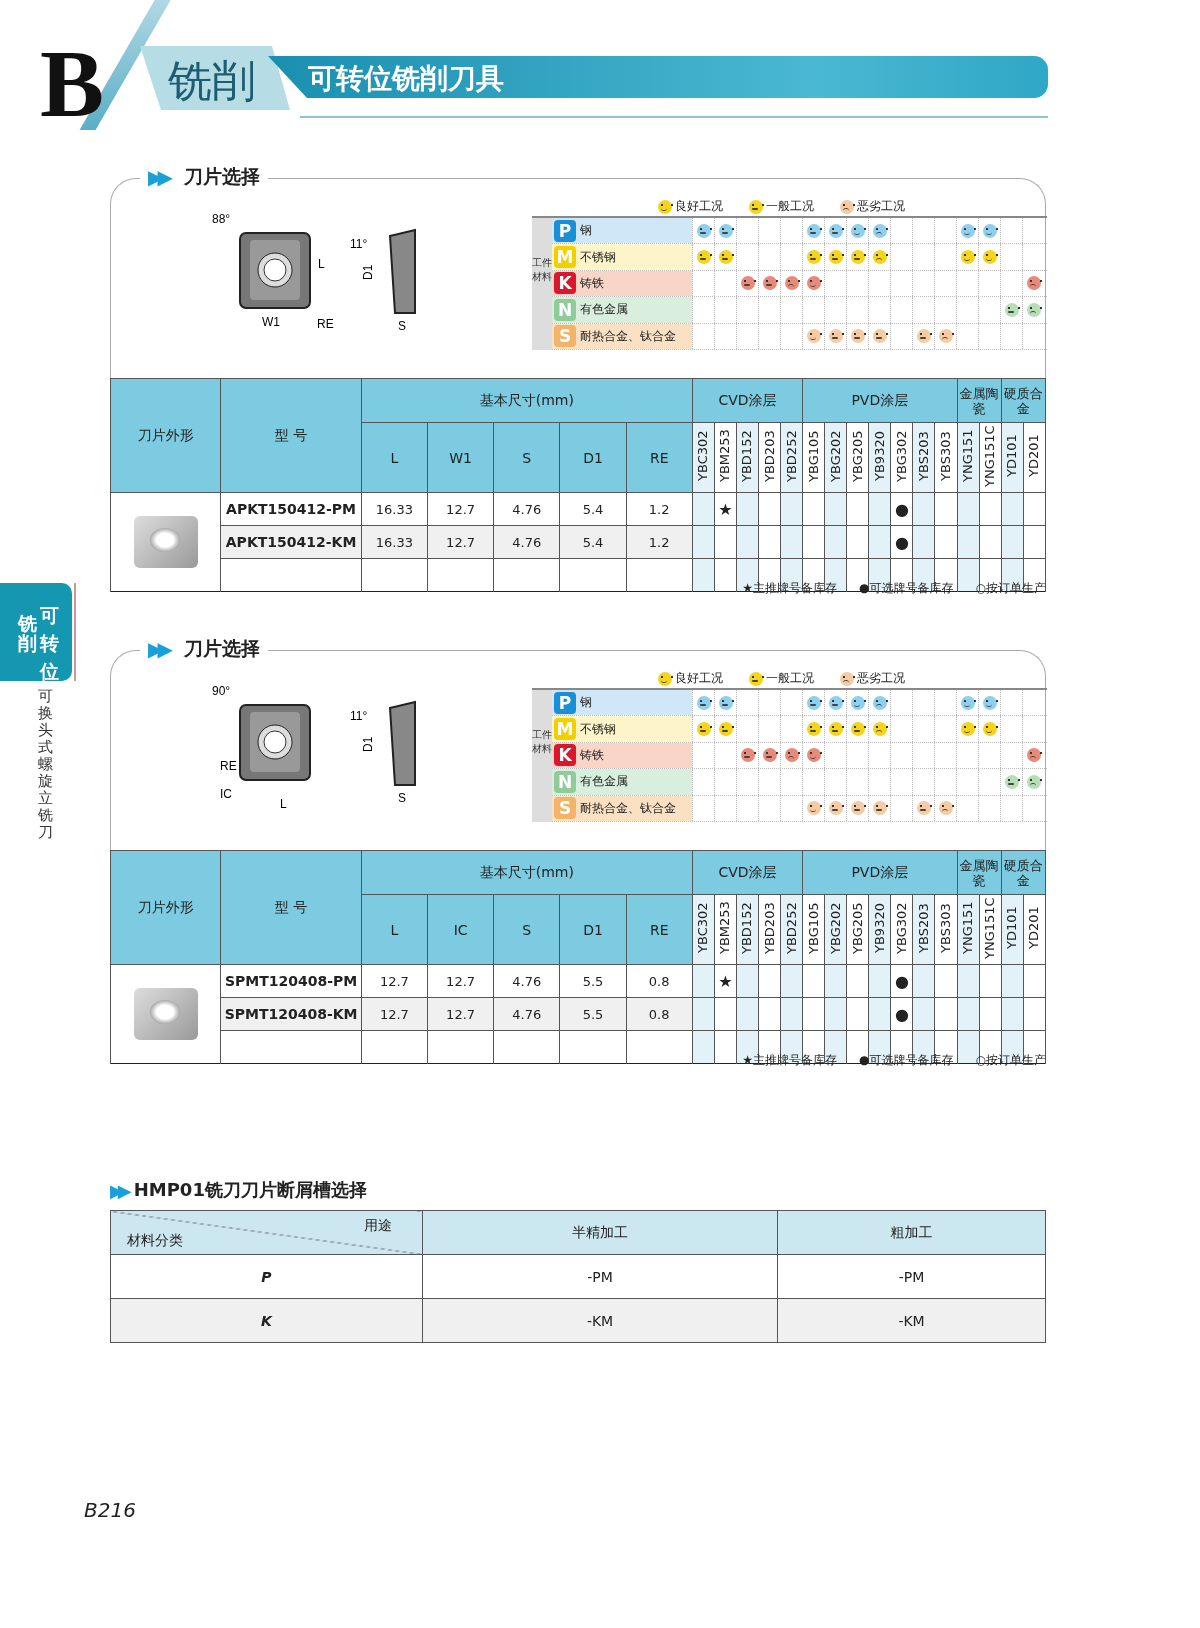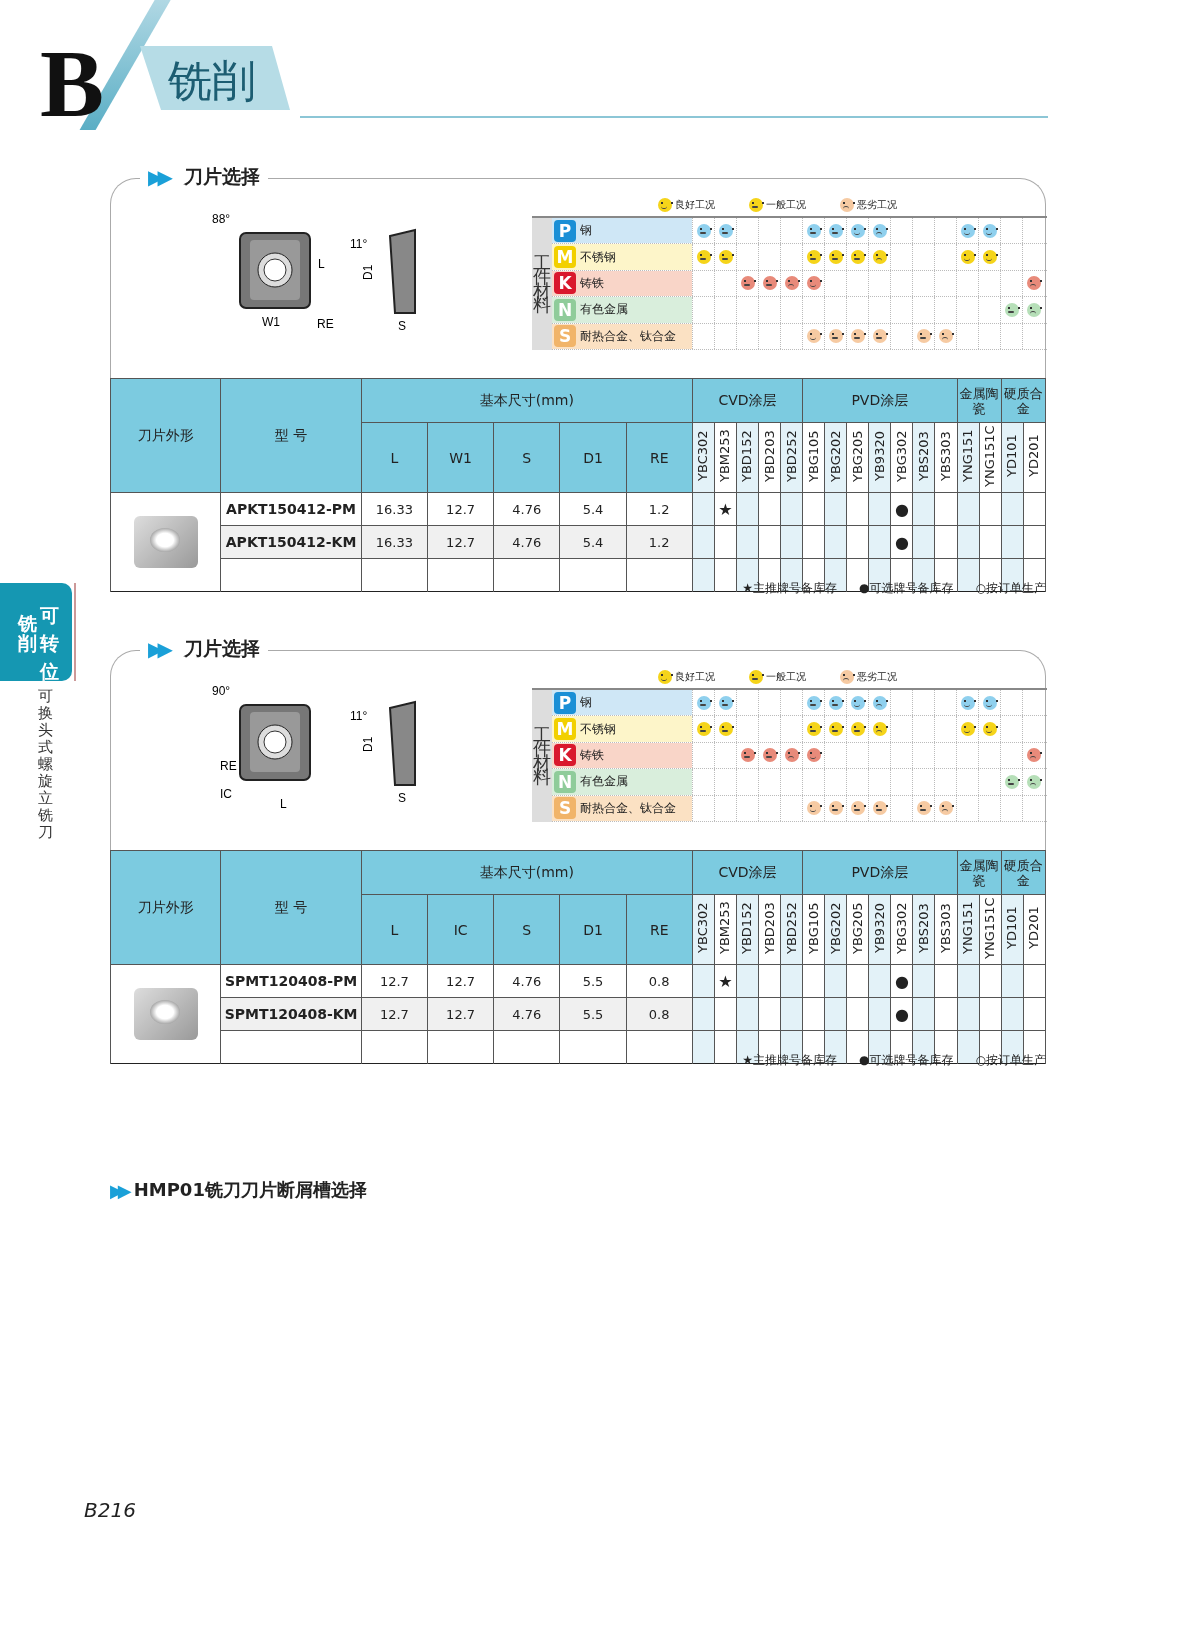--- a/index.html
+++ b/index.html
@@ -15,29 +15,29 @@
 .side{position:absolute;left:0;top:583px;width:72px;height:98px;background:#1597b2;border-radius:0 10px 10px 0;color:#fff;font-weight:bold;font-size:19px}
 .side .c1{position:absolute;left:18px;top:30px;width:20px;line-height:20px}
 .side .c2{position:absolute;left:40px;top:18px;width:20px;line-height:28px}
 .side-line{position:absolute;left:74px;top:583px;width:2px;height:98px;background:#c99}
 .side-sub{position:absolute;left:38px;top:688px;width:18px;font-size:15px;line-height:17px;color:#333}
 .sect{position:absolute;left:110px;width:936px}
 .card{position:absolute;border:1.5px solid #aaa;border-bottom:none;border-radius:26px 26px 0 0;left:0;right:0;top:0;height:200px}
 .ttl{position:absolute;left:30px;top:-14px;background:#fff;padding:0 8px;display:flex;align-items:center;font-size:19px;font-weight:bold;color:#222}
 .ttl .arr{color:#1aa0d8;font-size:20px;margin-right:4px;letter-spacing:-6px}
 .diagram{position:absolute;left:90px;top:30px;width:330px;height:130px}
-.legend{position:absolute;left:548px;top:20px;display:flex;gap:34px;font-size:10px}
+.legend{position:absolute;left:548px;top:20px;display:flex;gap:26px;font-size:12px}
 .legend span{display:flex;align-items:center;gap:3px}
 .face{display:inline-block;width:14px;height:14px;border-radius:50%;position:relative;vertical-align:middle}
 .face::after{content:"";position:absolute;left:3px;top:8px;width:6px;height:2px;background:#444;border-radius:2px}
 .face.good::after{top:7px;height:3px;border-bottom:1.5px solid #444;background:none;border-radius:0 0 6px 6px}
 .face.bad::after{top:8px;height:3px;border-top:1.5px solid #444;background:none;border-radius:6px 6px 0 0}
 .face::before{content:"";position:absolute;left:3px;top:4px;width:8px;height:2px;border-left:2px solid #333;border-right:2px solid #333}
 .mat{position:absolute;left:422px;top:38px;width:515px;height:134px;border-top:2px solid #888}
-.mat .vlabel{position:absolute;left:0;top:0;width:20px;height:132px;background:#ddd;font-size:18px;line-height:14px;text-align:center;padding-top:38px;color:#333}
+.mat .vlabel{position:absolute;left:0;top:0;width:20px;height:132px;background:#ddd;font-size:10px;line-height:14px;text-align:center;padding-top:38px;color:#333}
 .mat .rows{position:absolute;left:20px;top:0;right:0}
 .mrow{display:flex;height:26.4px;border-bottom:1px dotted #bbb}
 .mrow .name{width:140px;display:flex;align-items:center;gap:4px;font-size:12px;padding-left:2px}
 .mrow .name .tag{width:22px;height:22px;border-radius:4px;color:#fff;font-weight:bold;font-size:17px;display:flex;align-items:center;justify-content:center}
 .mrow .cell{width:22px;border-left:1px dotted #bbb;display:flex;align-items:center;justify-content:center}
 .tbl{position:absolute;left:0;top:200px;width:936px;border:1.5px solid #222;border-collapse:collapse}
 .tbl td,.tbl th{border:1px solid #555;font-weight:normal;text-align:center;font-size:14px}
 .tbl th{background:#7ccbe0;color:#222}
 .tbl .vert{writing-mode:vertical-rl;transform:rotate(180deg);font-size:13px;height:64px;width:18px;display:inline-block;line-height:18px}
 .tbl td.gc{width:22px;padding:0;font-size:16px}
@@ -54,20 +54,23 @@
 .pg{position:absolute;left:84px;top:1498px;font-size:20px;font-style:italic}
 </style>
 </head>
 <body>
 
 <div class="hdr">
   <div class="slash"></div>
   <div class="bigB">B</div>
   <div class="lblock">
       <span>铣削</span>
+    </div>
+  <div class="bar">
+      <span>可转位铣削刀具</span>
     </div>
   <div class="under"></div>
 </div>
 
 <div class="side">
   <div class="c1">铣削</div>
   <div class="c2">可转位</div>
 </div>
 <div class="side-line"></div>
 <div class="side-sub">可换头式螺旋立铣刀</div>
@@ -719,15 +722,37 @@
         <span>○按订单生产</span>
       </div>
     </div>
   </div>
 
 <div class="chip">
   <div class="t">
       <span style="color:#1aa0d8;margin-right:8px;letter-spacing:-6px">▶▶</span>
       <span>HMP01铣刀刀片断屑槽选择</span>
     </div>
+  <table>
+    <tbody>
+        <tr class="h">
+      <td style="width:312px;position:relative;background:#cde7f0 linear-gradient(to top right,transparent 49.5%,#555 50%,transparent 50.5%)">
+        <span style="position:absolute;right:30px;top:6px">用途</span>
+        <span style="position:absolute;left:16px;bottom:4px">材料分类</span>
+      </td>
+      <td>半精加工</td>
+      <td>粗加工</td>
+    </tr>
+    <tr>
+          <td style="font-weight:bold;font-style:italic">P</td>
+          <td>-PM</td>
+          <td>-PM</td>
+        </tr>
+    <tr style="background:#f0f0f0">
+          <td style="font-weight:bold;font-style:italic">K</td>
+          <td>-KM</td>
+          <td>-KM</td>
+        </tr>
+  </tbody>
+    </table>
 </div>
 
 <div class="pg">B216</div>
 
 </body></html>

